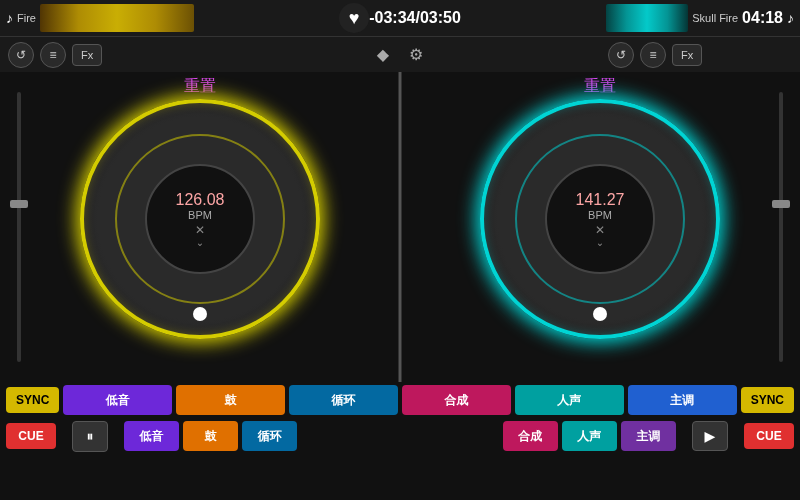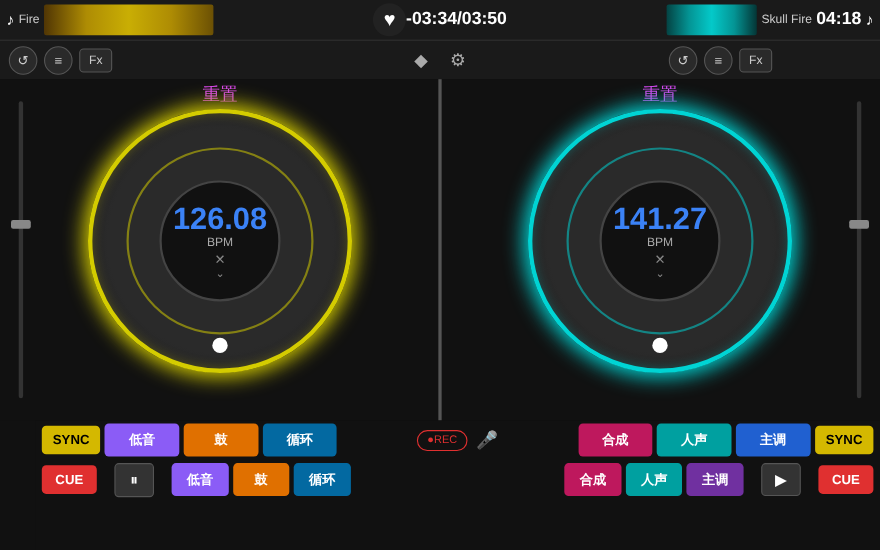--- a/index.html
+++ b/index.html
@@ -212,23 +212,23 @@
       border: 2px solid #444;
       display: flex;
       flex-direction: column;
       align-items: center;
       justify-content: center;
       position: absolute;
       z-index: 10;
     }
 
     .bpm-value {
-      font-size: 28px;
-      font-weight: bold;
-      color: #3b82f6;
+      font-size: 16px;
+      font-weight: normal;
+      color: #fca5a5;
     }
 
     .bpm-label {
       font-size: 11px;
       color: #aaa;
     }
 
     .bpm-x {
       font-size: 12px;
       color: #888;
@@ -300,21 +300,20 @@
       left: 50%;
       transform: translateX(-50%);
     }
 
     
     .bottom-controls {
       height: 118px;
       background: #111;
       display: flex;
       flex-direction: column;
-      margin-left: 32px;
     }
 
     .bottom-row1 {
       display: flex;
       height: 36px;
       align-items: center;
       padding: 4px 6px;
       gap: 4px;
     }
 
@@ -347,21 +346,21 @@
       flex: 1;
       height: 30px;
       border: none;
       border-radius: 4px;
       font-size: 12px;
       cursor: pointer;
       color: #fff;
       font-weight: bold;
     }
 
-    .pad-red { background: #8b5cf6; }
+    .pad-red { background: #6d28d9; }
     .pad-orange { background: #e07000; }
     .pad-yellow { background: #0369a1; }
     .pad-green { background: #be185d; }
     .pad-teal { background: #00a0a0; }
     .pad-blue { background: #2060d0; }
     .pad-purple { background: #7030a0; }
 
     .cue-btn {
       background: #e03030;
       color: #fff;
@@ -540,24 +539,20 @@
 
 <div class="bottom-controls">
 
   <div class="bottom-row1">
     <button class="sync-btn">SYNC</button>
     <div class="section-left">
       <button class="pad-btn pad-red">低音</button>
       <button class="pad-btn pad-orange">鼓</button>
       <button class="pad-btn pad-yellow">循环</button>
     </div>
-    <div class="center-bottom">
-      <button class="rec-btn">●REC</button>
-      <span class="mic-icon">🎤</span>
-    </div>
     <div class="section-right">
       <button class="pad-btn pad-green">合成</button>
       <button class="pad-btn pad-teal">人声</button>
       <button class="pad-btn pad-blue">主调</button>
     </div>
     <button class="sync-btn sync-btn-right">SYNC</button>
   </div>
 
   <div class="bottom-row2">
     <button class="cue-btn">CUE</button>

